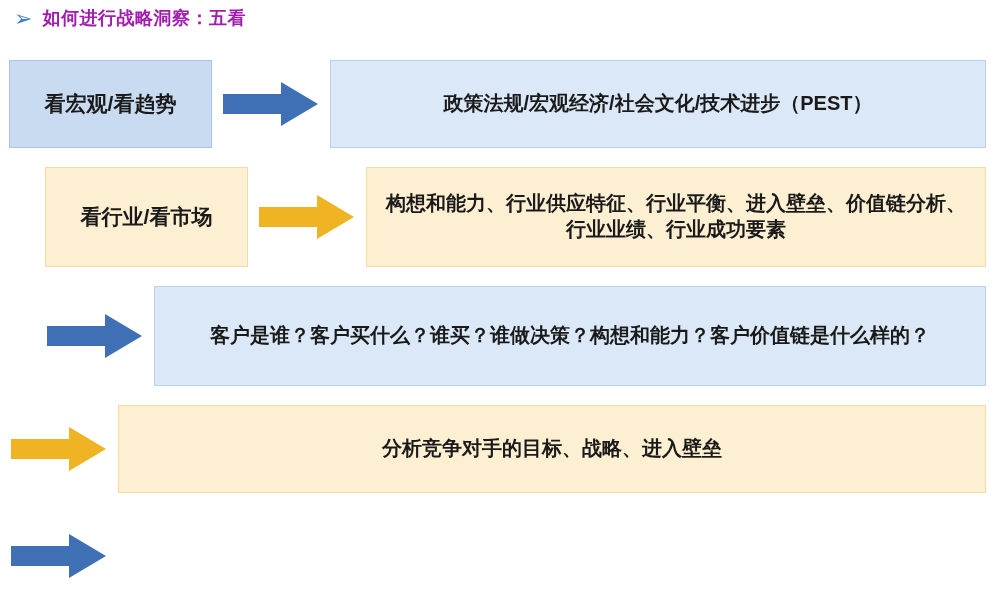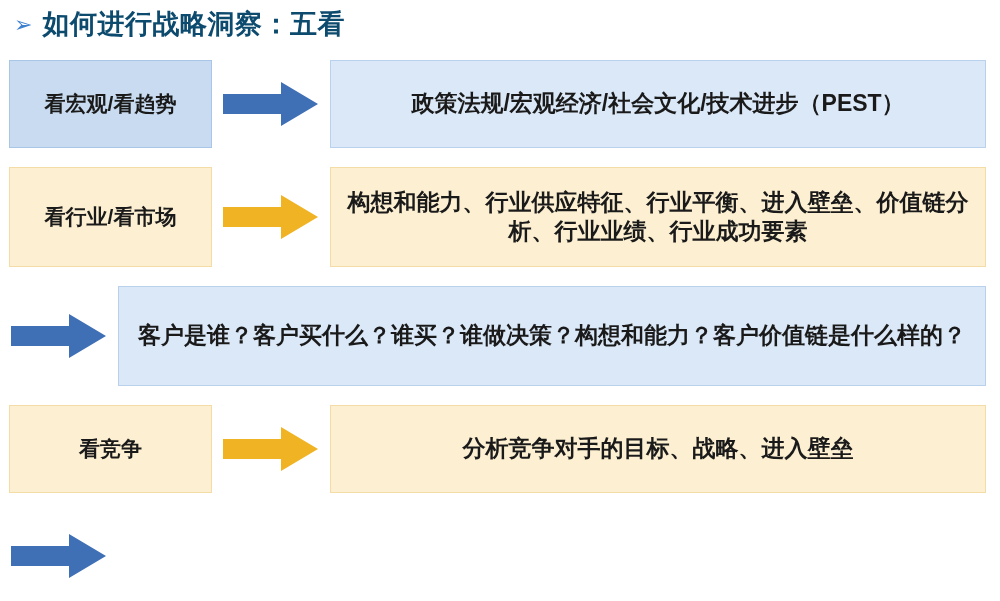--- a/index.html
+++ b/index.html
@@ -28,22 +28,22 @@
     gap: 10px;
   }
   .bullet-icon {
     color: #3f7fd0;
     font-size: 22px;
     line-height: 1;
     font-family: "DejaVu Sans", sans-serif;
     transform: translateY(1px);
   }
   .title-text {
-    color: #0c4a6e;
-    font-size: 27px;
+    color: #a21caf;
+    font-size: 18px;
     font-weight: bold;
     letter-spacing: 0.5px;
     white-space: nowrap;
     text-align: right;
   }
   .rows {
     position: absolute;
     left: 0;
     top: 60px;
     width: 1000px;
@@ -81,41 +81,42 @@
   }
   .content-box {
     flex: 1;
     margin-right: 14px;
     min-height: 88px;
     display: flex;
     align-items: center;
     justify-content: center;
     box-sizing: border-box;
     padding: 6px 14px;
-    font-size: 23px;
+    font-size: 20px;
     font-weight: bold;
     color: #1a1a1a;
     text-align: center;
     line-height: 1.28;
   }
   .blue-fill {
     background: #c8dbf0;
     border: 1px solid #a9c6e6;
   }
   .blue-light-fill {
     background: #dbe8f7;
     border: 1px solid #b9d1ec;
   }
   .yellow-fill {
     background: #fdf0d2;
     border: 1px solid #f3dca6;
   }
   .row-tall .row-inner,
   .row-tall {
     height: 100px;
+    padding-left: 36px;
   }
   .row-tall .label-box,
   .row-tall .arrow-zone,
   .row-tall .content-box {
     height: 100px;
   }
 </style>
 </head>
 <body>
 
@@ -161,23 +162,20 @@
         <svg class="arrow-svg" width="96" height="46" viewBox="0 0 96 46">
           <path d="M0 13 L58 13 L58 1 L95 23 L58 45 L58 33 L0 33 Z" fill="#3f6fb5"></path>
         </svg>
       </div>
       <div class="content-box blue-light-fill">
         <span>客户是谁？客户买什么？谁买？谁做决策？构想和能力？客户价值链是什么样的？</span>
       </div>
     </div>
 
     <div class="row">
-      <div class="label-box yellow-fill">
-        <span>看竞争</span>
-      </div>
       <div class="arrow-zone">
         <svg class="arrow-svg" width="96" height="46" viewBox="0 0 96 46">
           <path d="M0 13 L58 13 L58 1 L95 23 L58 45 L58 33 L0 33 Z" fill="#f0b323"></path>
         </svg>
       </div>
       <div class="content-box yellow-fill">
         <span>分析竞争对手的目标、战略、进入壁垒</span>
       </div>
     </div>
 

